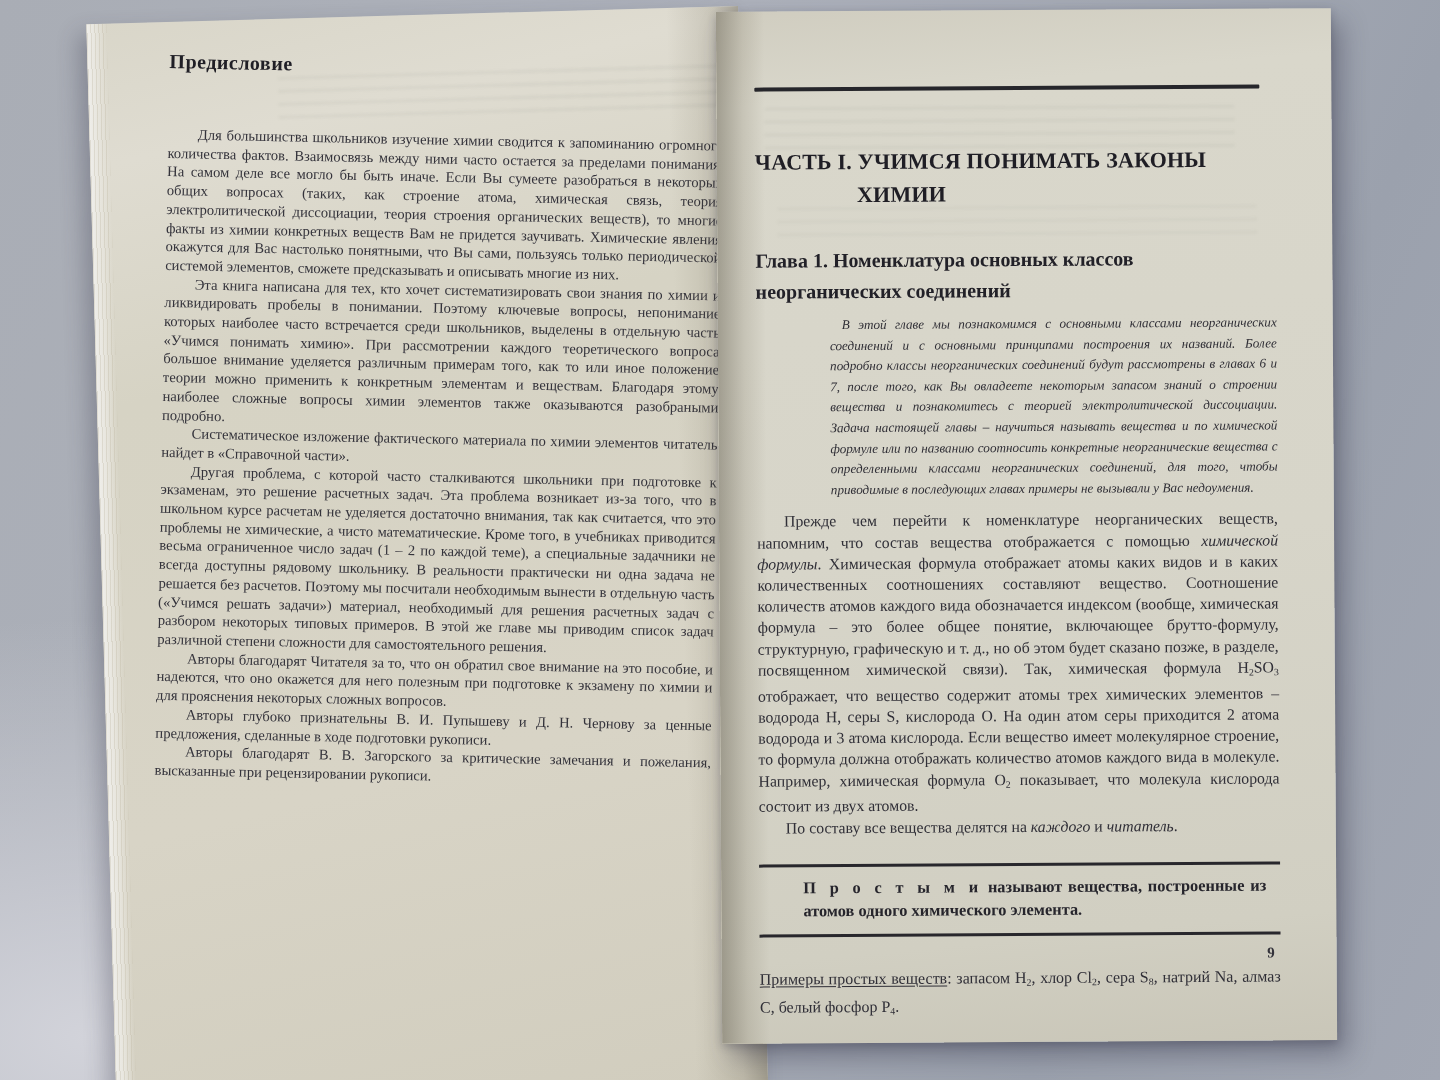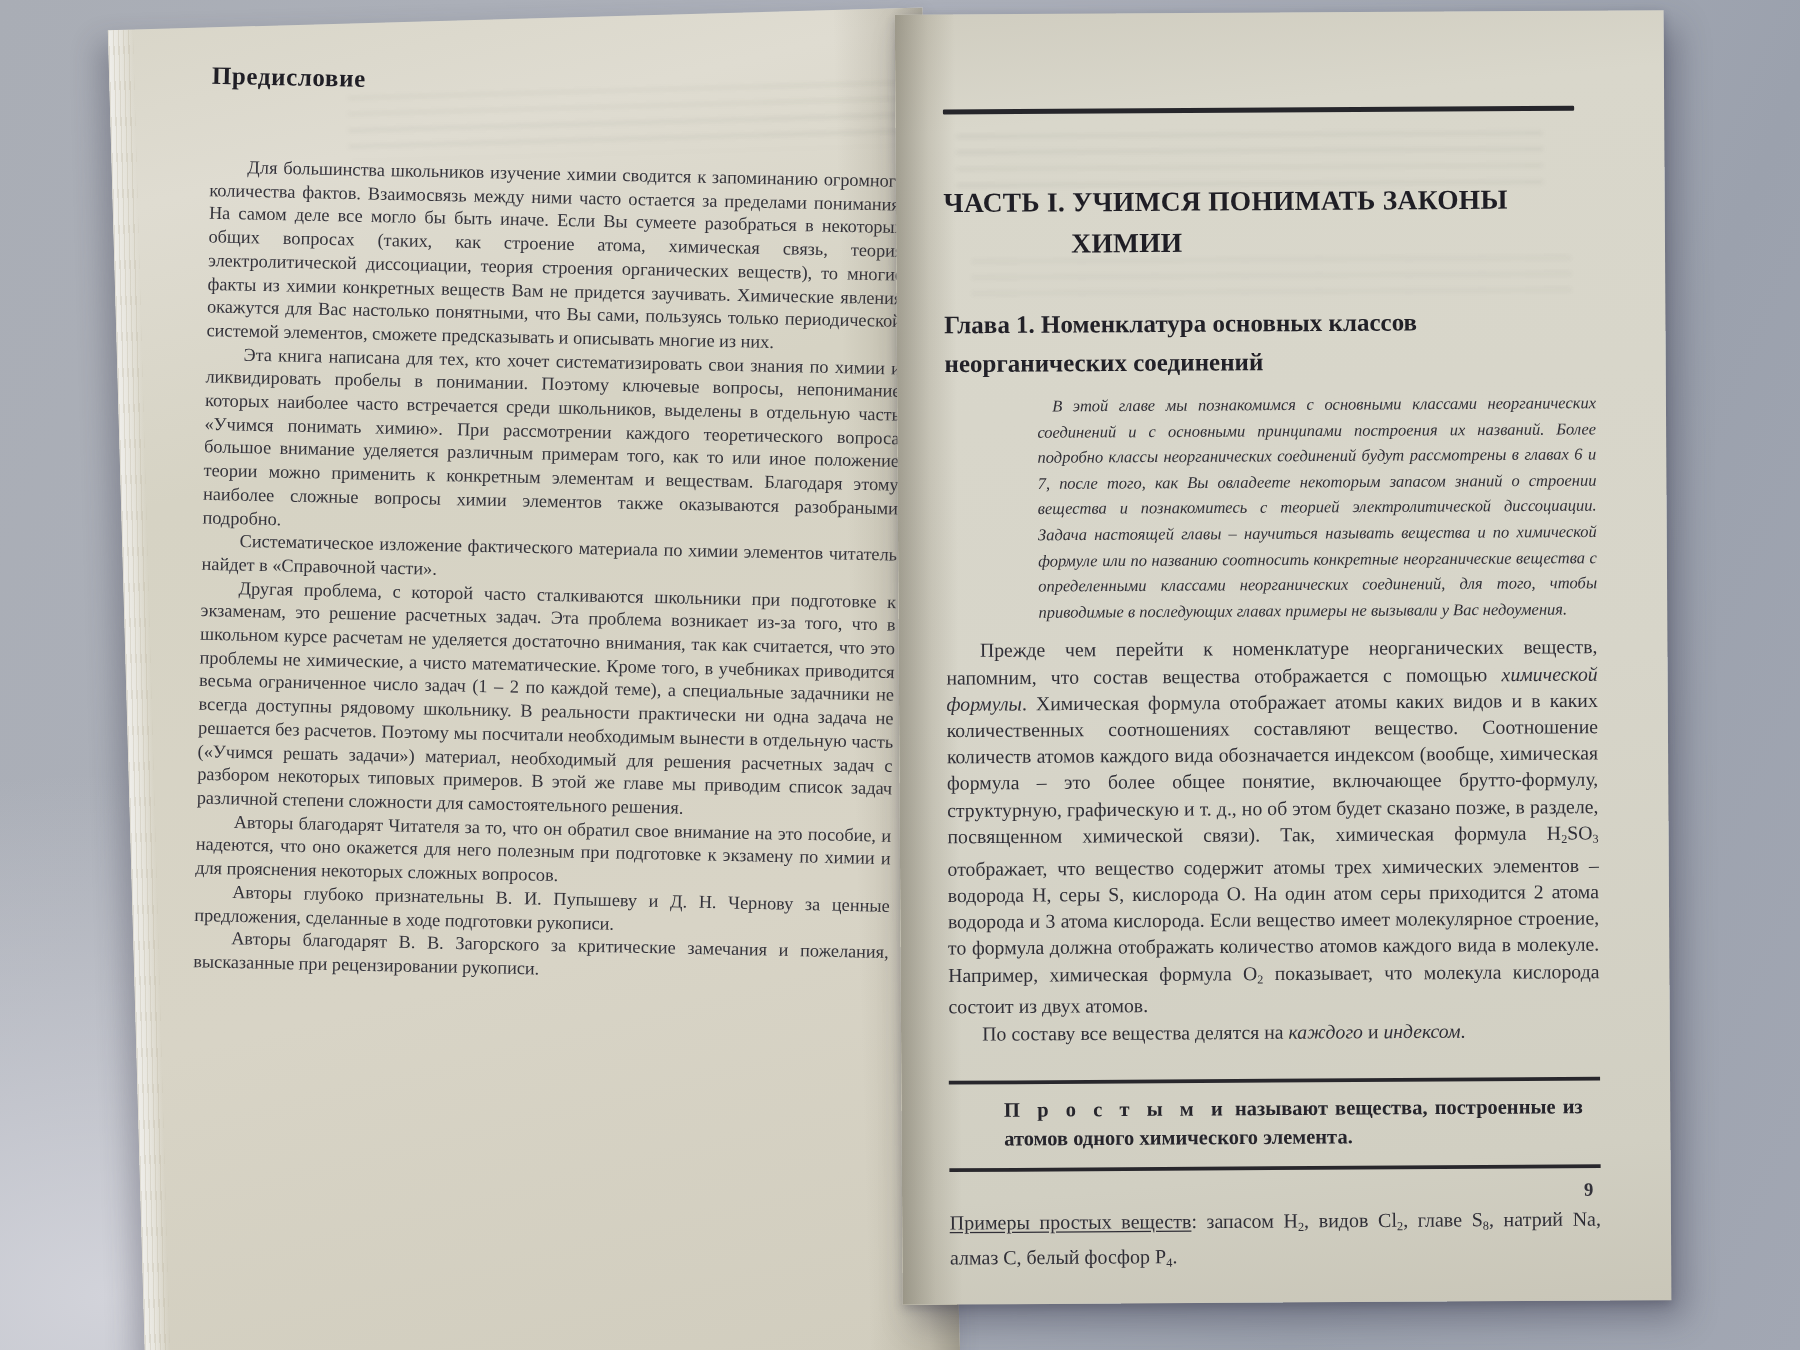--- a/index.html
+++ b/index.html
@@ -94,22 +94,22 @@
   <div class="page page-right">
     <div class="gutter-shade-right"></div>
     <div class="ghost ghost-r1"></div>
     <div class="ghost ghost-r2"></div>
     <div class="pr-inner">
       <div class="top-rule"></div>
       <h1 class="part-title"><span class="pt-line1">ЧАСТЬ I. УЧИМСЯ ПОНИМАТЬ ЗАКОНЫ</span><span class="pt-line2">ХИМИИ</span></h1>
       <h2 class="chapter-title">Глава 1. Номенклатура основных классов неорганических соединений</h2>
       <p class="chapter-intro">В этой главе мы познакомимся с основными классами неорганических соединений и с основными принципами построения их названий. Более подробно классы неорганических соединений будут рассмотрены в главах 6 и 7, после того, как Вы овладеете некоторым запасом знаний о строении вещества и познакомитесь с теорией электролитической диссоциации. Задача настоящей главы – научиться называть вещества и по химической формуле или по названию соотносить конкретные неорганические вещества с определенными классами неорганических соединений, для того, чтобы приводимые в последующих главах примеры не вызывали у Вас недоумения.</p>
       <p class="rp body1"><span>Прежде чем перейти к номенклатуре неорганических веществ, напомним, что состав вещества отображается с помощью </span><span class="it">химической формулы</span><span>. Химическая формула отображает атомы каких видов и в каких количественных соотношениях составляют вещество. Соотношение количеств атомов каждого вида обозначается индексом (вообще, химическая формула – это более общее понятие, включающее брутто-формулу, структурную, графическую и т. д., но об этом будет сказано позже, в разделе, посвященном химической связи). Так, химическая формула H</span><span class="sb">2</span><span>SO</span><span class="sb">3</span><span> отображает, что вещество содержит атомы трех химических элементов – водорода H, серы S, кислорода O. На один атом серы приходится 2 атома водорода и 3 атома кислорода. Если вещество имеет молекулярное строение, то формула должна отображать количество атомов каждого вида в молекуле. Например, химическая формула O</span><span class="sb">2</span><span> показывает, что молекула кислорода состоит из двух атомов.</span></p>
-      <p class="rp body2"><span>По составу все вещества делятся на </span><span class="it">каждого</span><span> и </span><span class="it">индексом</span><span>.</span></p>
+      <p class="rp body2"><span>По составу все вещества делятся на </span><span class="it">каждого</span><span> и </span><span class="it">читатель</span><span>.</span></p>
       <div class="def-box">
         <p class="def-text"><span class="spaced">П р о с т ы м и</span><span> называют вещества, построенные из атомов одного химического элемента.</span></p>
       </div>
-      <p class="rp examples"><span class="ul">Примеры простых веществ</span><span>: запасом H</span><span class="sb">2</span><span>, видов Cl</span><span class="sb">2</span><span>, главе S</span><span class="sb">8</span><span>, натрий Na, алмаз C, белый фосфор P</span><span class="sb">4</span><span>.</span></p>
+      <p class="rp examples"><span class="ul">Примеры простых веществ</span><span>: запасом H</span><span class="sb">2</span><span>, хлор Cl</span><span class="sb">2</span><span>, сера S</span><span class="sb">8</span><span>, натрий Na, алмаз C, белый фосфор P</span><span class="sb">4</span><span>.</span></p>
     </div>
     <div class="pageno">9</div>
   </div>
 
 </div>
 
 </body></html>

